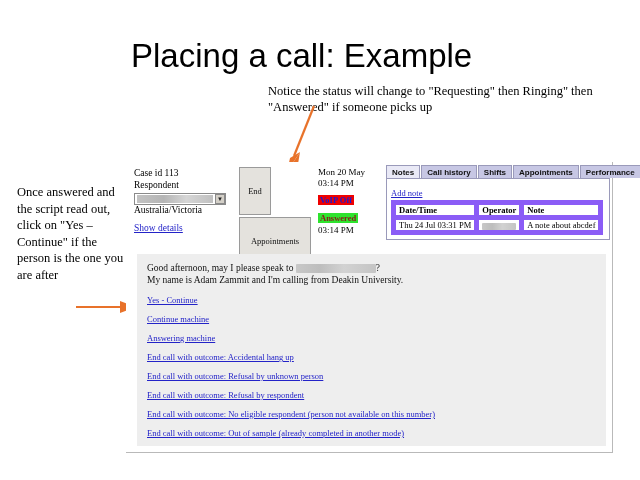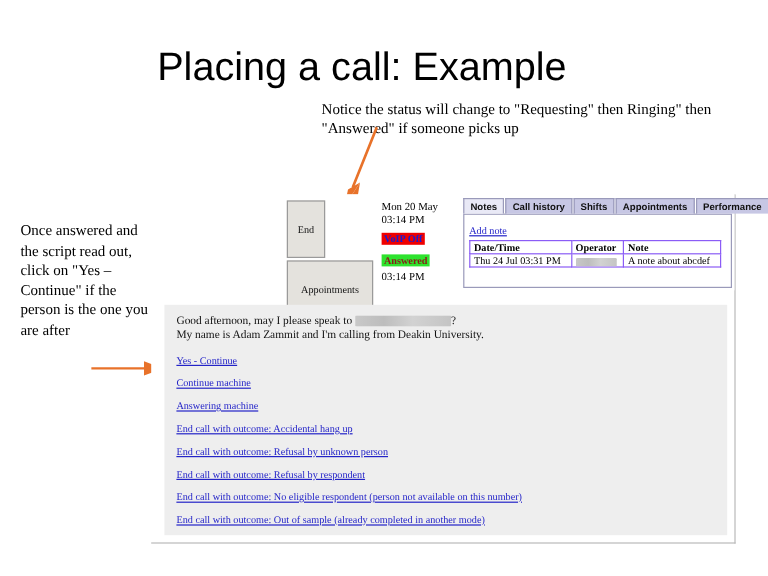--- a/index.html
+++ b/index.html
@@ -91,21 +91,21 @@
     padding:1px 5px 1px 5px;margin-right:1px;height:13px;line-height:11px;white-space:nowrap;
   }
   .tab.active{background:#e9e9f6;margin-top:37px;}
   .tab-body{
     border:1px solid #9a9aba;border-top:1px solid #9a9aba;background:#fff;
     height:62px;padding:3px 4px;box-sizing:border-box;
   }
   .addnote{font-size:8.5px;display:inline-block;margin-bottom:2px;}
   table.notes{border-collapse:collapse;font-size:8.5px;width:98%;}
   table.notes th,table.notes td{
-    border:1px solid #8b5cf6;padding:0px 3px;text-align:left;font-weight:normal;
+    border:5px solid #8b5cf6;padding:0px 3px;text-align:left;font-weight:normal;
     font-family:"Liberation Serif",serif;white-space:nowrap;
   }
   table.notes th{font-weight:bold;}
   td.op .redact{width:34px;height:7px;}
 
   
   .script{
     position:absolute;left:11px;top:92px;right:6px;bottom:6px;
     background:#eeeeee;padding:8px 10px;box-sizing:border-box;
   }
@@ -137,20 +137,30 @@
     <svg width="62" height="14" viewBox="0 0 62 14">
       <line x1="0" y1="7" x2="46" y2="7" stroke="#E8722A" stroke-width="1.8"></line>
       <polygon points="60,7 44,1 44,13" fill="#E8722A"></polygon>
     </svg>
   </div>
 
   <div class="shot">
 
     <div class="shot-top">
 
+      <div class="info-col">
+        <div class="info-line">Case id 113</div>
+        <div class="info-line">Respondent</div>
+        <div class="select-box">
+          <span class="select-val"></span>
+          <span class="select-arrow">▼</span>
+        </div>
+        <div class="info-line">Australia/Victoria</div>
+        <a class="link info-link">Show details</a>
+      </div>
 
       <div class="btn-col">
         <span class="btn btn-end">End</span>
         <span class="btn btn-wide">Appointments</span>
         <span class="btn btn-wide">Call/Hangup</span>
         <span class="btn btn-wide">Supervisor</span>
         <span class="btn btn-rbc">Start RBC</span>
       </div>
 
       <div class="stat-col">

